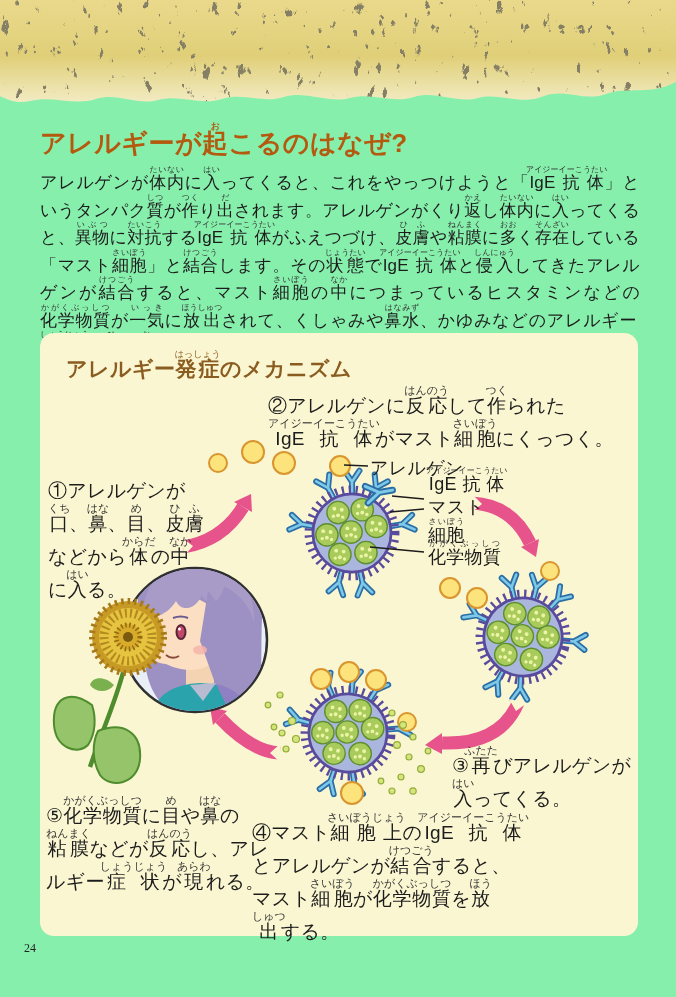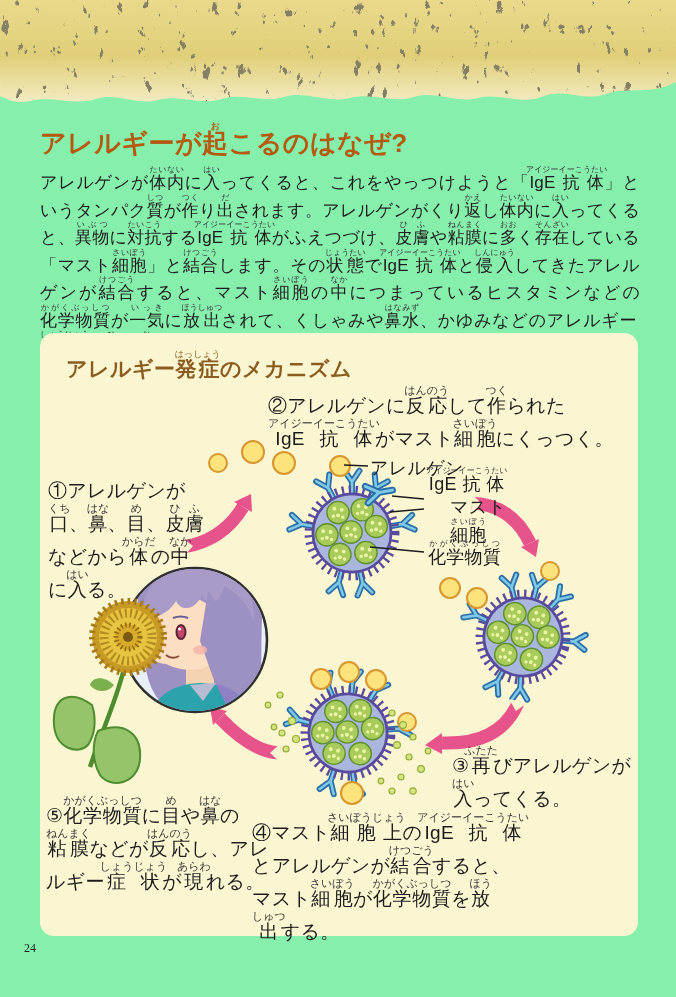--- a/index.html
+++ b/index.html
@@ -25,21 +25,21 @@
   .step rt{font-size:11px;}
   .s1{left:8px;top:141px;}
   .s2{left:228px;top:52px;}
   .s3{left:412px;top:412px;}
   .s4{left:212px;top:479px;}
   .s5{left:6px;top:417px;margin-top:45px;}
   .lbl{position:absolute;font-size:18px;line-height:27px;white-space:pre-line;letter-spacing:.3px;}
   .lbl rt{font-size:8px;}
   .lbl-allergen{left:330px;top:122px;}
   .lbl-ige{left:386px;top:133px;}
-  .lbl-mast{left:388px;top:161px;margin-left:22px;}
+  .lbl-mast{left:388px;top:161px;}
   .lbl-chem{left:388px;top:206px;}
   .pagenum{position:absolute;left:24px;top:941px;font-size:12px;color:#222;
            font-family:"Liberation Serif",serif;}
 </style>
 </head>
 <body>
 
 <div class="page">
 
   <svg class="band" width="676" height="122" viewBox="0 0 676 122">

